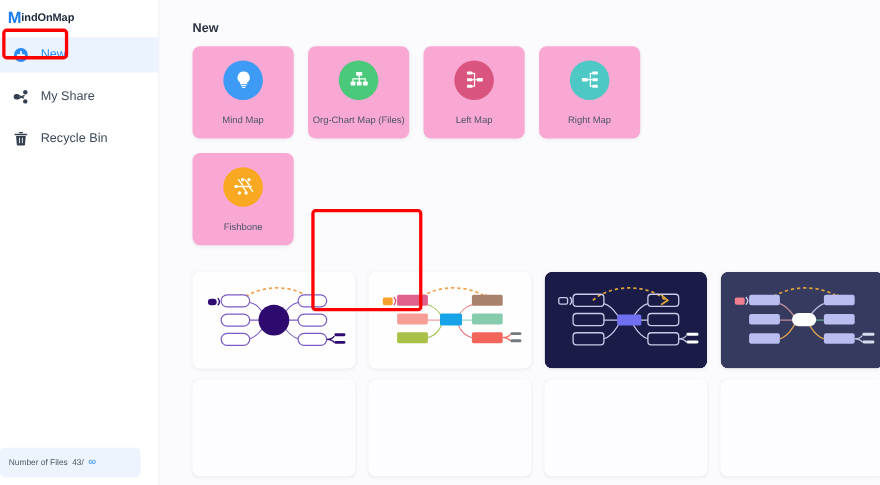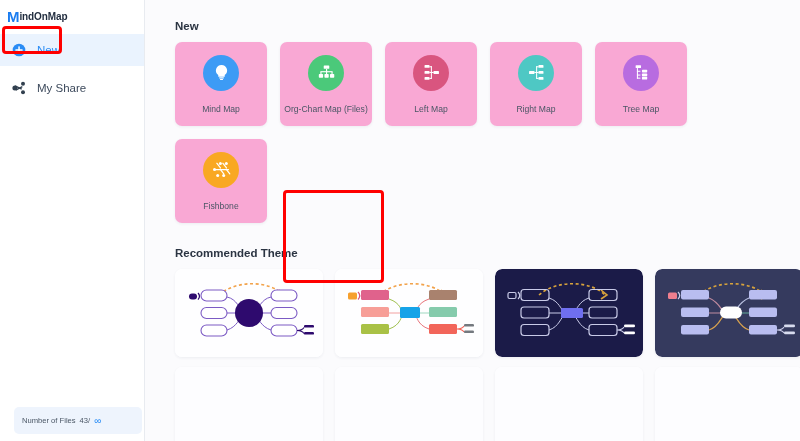--- a/index.html
+++ b/index.html
@@ -64,21 +64,21 @@
   .nav-ico {
     width: 14px; height: 14px;
     display: flex; align-items: center; justify-content: center;
     flex: 0 0 14px;
   }
   .nav-label { white-space: nowrap; }
 
   
   #files-badge {
     position: absolute;
-    left: 14px; bottom: 7px;
+    left: 0; bottom: 7px;
     width: 128px; height: 27px;
     background: #eef4fd;
     border-radius: 5px;
     display: flex;
     align-items: center;
     padding-left: 8px;
     gap: 4px;
     font-size: 7.6px;
     color: #4a5665;
   }
@@ -192,20 +192,32 @@
             <circle cx="11" cy="2.8" r="2" fill="#32404f"></circle>
             <circle cx="11" cy="11.2" r="2" fill="#32404f"></circle>
             <circle cx="2.9" cy="7" r="2.5" fill="#32404f"></circle>
             <rect x="3.4" y="4.2" width="7.4" height="1.4" transform="rotate(27 3.4 4.2)" fill="#32404f"></rect>
             <rect x="3.4" y="8.4" width="7.4" height="1.4" transform="rotate(-27 3.4 8.4)" fill="#32404f"></rect>
           </svg>
         </span>
         <span class="nav-label">My Share</span>
       </div>
 
+      <div class="nav-item">
+        <span class="nav-ico">
+          <svg viewBox="0 0 14 14" width="14" height="14">
+            <rect x="1.2" y="2.6" width="11.6" height="1.4" rx="0.5" fill="#32404f"></rect>
+            <rect x="5.1" y="0.9" width="3.8" height="1.2" rx="0.4" fill="#32404f"></rect>
+            <path d="M2.6 4.6h8.8l-0.7 8.1a0.7 0.7 0 0 1-0.7 0.6H4a0.7 0.7 0 0 1-0.7-0.6z" fill="#32404f"></path>
+            <rect x="5.3" y="6.2" width="0.8" height="5" fill="#fbfbfd"></rect>
+            <rect x="7.9" y="6.2" width="0.8" height="5" fill="#fbfbfd"></rect>
+          </svg>
+        </span>
+        <span class="nav-label">Recycle Bin</span>
+      </div>
 
     </div>
 
     <div id="files-badge">
       <span>Number of Files</span>
       <span>43/</span>
       <span class="inf">∞</span>
     </div>
 
   </div>
@@ -270,35 +282,20 @@
             <rect x="14.5" y="17.8" width="6.3" height="3.5" rx="0.8" fill="#fff"></rect>
             <rect x="11.5" y="4.1" width="1.3" height="15.8" fill="#fff"></rect>
             <rect x="11.7" y="4.1" width="3" height="1.3" fill="#fff"></rect>
             <rect x="9.2" y="11.3" width="5.5" height="1.3" fill="#fff"></rect>
             <rect x="11.7" y="18.8" width="3" height="1.3" fill="#fff"></rect>
           </svg>
         </div>
         <div class="tpl-label">Right Map</div>
       </div>
 
-      <div class="tpl-card">
-        <div class="tpl-ico" style="background:#b濾;background:#b86ce0">
-          <svg viewBox="0 0 24 24" width="19" height="19">
-            <rect x="4.6" y="2.8" width="6.8" height="3.6" rx="0.8" fill="#fff"></rect>
-            <rect x="6.2" y="6.4" width="1.3" height="13.4" fill="#fff"></rect>
-            <rect x="6.2" y="9.8" width="4.4" height="1.3" fill="#fff"></rect>
-            <rect x="6.2" y="14.6" width="4.4" height="1.3" fill="#fff"></rect>
-            <rect x="6.2" y="18.5" width="4.4" height="1.3" fill="#fff"></rect>
-            <rect x="12.6" y="8.6" width="6.6" height="3.4" rx="0.8" fill="#fff"></rect>
-            <rect x="12.6" y="13.4" width="6.6" height="3.4" rx="0.8" fill="#fff"></rect>
-            <rect x="12.6" y="17.5" width="6.6" height="3.4" rx="0.8" fill="#fff"></rect>
-          </svg>
-        </div>
-        <div class="tpl-label">Tree Map</div>
-      </div>
 
     </div>
 
     <div class="tpl-row second">
 
       <div class="tpl-card">
         <div class="tpl-ico" style="background:#f9a822">
           <svg viewBox="0 0 24 24" width="19" height="19">
             <rect x="2.6" y="11.3" width="19" height="1.5" rx="0.7" fill="#fff"></rect>
             <rect x="5" y="4" width="1.5" height="9" rx="0.7" transform="rotate(-38 5 4)" fill="#fff"></rect>
@@ -312,21 +309,20 @@
             <circle cx="14.8" cy="19.5" r="1.9" fill="#fff"></circle>
           </svg>
         </div>
         <div class="tpl-label">Fishbone</div>
       </div>
 
 
     </div>
 
     <div id="theme-section">
-      <div class="section-title">Recommended Theme</div>
 
       <div class="theme-row">
 
         <div class="theme-card">
           <svg viewBox="0 0 148 88">
             <rect width="148" height="88" fill="#fefeff"></rect>
             <path d="M44 26 C62 10 96 12 108 26" stroke="#f2a24a" stroke-width="1.6" fill="none" stroke-dasharray="3 2.6"></path>
             <path d="M104 21 l6 5 -6 4" stroke="#f2a24a" stroke-width="1.6" fill="none"></path>
             <path d="M52 28 C62 30 64 40 70 44" stroke="#7c5bc4" stroke-width="1" fill="none"></path>
             <path d="M52 44 L68 44" stroke="#7c5bc4" stroke-width="1" fill="none"></path>

